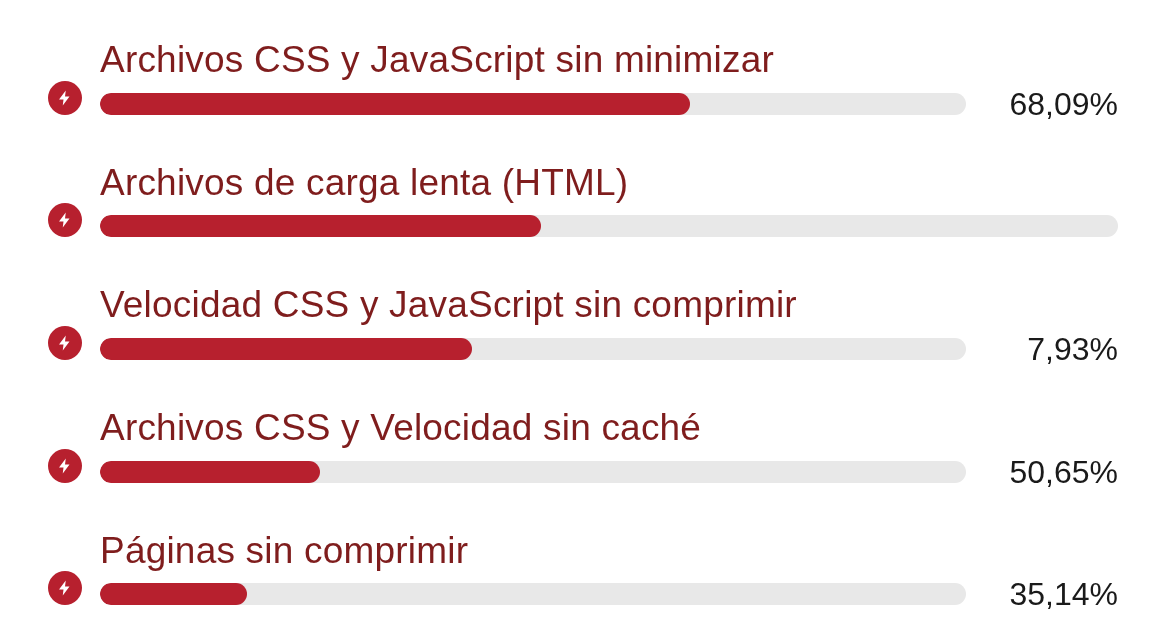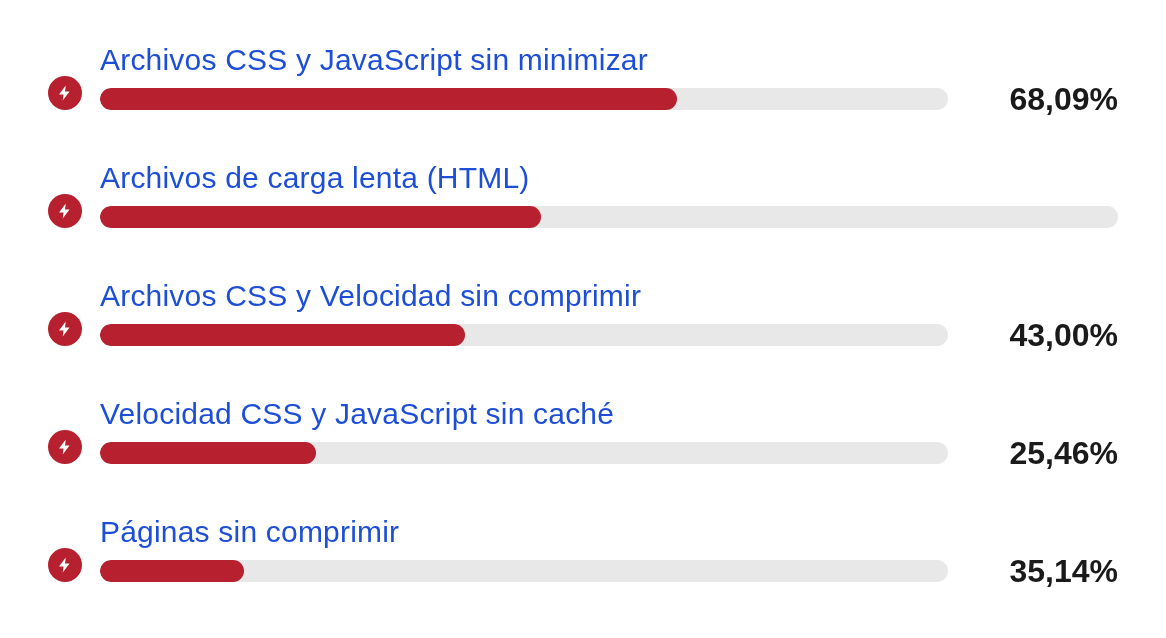--- a/index.html
+++ b/index.html
@@ -44,47 +44,47 @@
     display: block;
   }
   .bar-col {
     flex: 1 1 auto;
     min-width: 0;
     display: flex;
     flex-direction: column;
     gap: 12px;
   }
   .bar-label {
-    font-size: 30px;
+    font-size: 37px;
     line-height: 1.1;
-    color: #1d4ed8;
+    color: #7f1d1d;
     font-weight: 400;
     letter-spacing: 0.2px;
   }
   .bar-track {
     height: 22px;
     border-radius: 11px;
     background: #e8e8e8;
     overflow: hidden;
     width: 100%;
   }
   .bar-fill {
     height: 100%;
     border-radius: 11px;
     background: #b7202e;
   }
   .value-col {
     flex: 0 0 150px;
     text-align: right;
     font-size: 32px;
-    font-weight: 700;
+    font-weight: 400;
     color: #1a1a1a;
     align-self: flex-end;
     line-height: 22px; 
-    padding-left: 20px;
+    padding-left: 2px;
   }
 </style>
 </head>
 <body>
 
 <div class="chart">
 
   <div class="row">
     <div class="icon-col">
       <span class="bolt">
@@ -120,43 +120,43 @@
 
   <div class="row">
     <div class="icon-col">
       <span class="bolt">
         <svg viewBox="0 0 24 24" fill="none">
             <path d="M13 2 4 14h6l-1 8 9-12h-6l1-8z" fill="#ffffff"></path>
           </svg>
       </span>
     </div>
     <div class="bar-col">
-      <div class="bar-label">Archivos CSS y Velocidad sin comprimir</div>
+      <div class="bar-label">Velocidad CSS y JavaScript sin comprimir</div>
       <div class="bar-track">
         <div class="bar-fill" style="width:43.0000%"></div>
       </div>
     </div>
-    <div class="value-col">43,00%</div>
+    <div class="value-col">7,93%</div>
   </div>
 
   <div class="row">
     <div class="icon-col">
       <span class="bolt">
         <svg viewBox="0 0 24 24" fill="none">
             <path d="M13 2 4 14h6l-1 8 9-12h-6l1-8z" fill="#ffffff"></path>
           </svg>
       </span>
     </div>
     <div class="bar-col">
-      <div class="bar-label">Velocidad CSS y JavaScript sin caché</div>
+      <div class="bar-label">Archivos CSS y Velocidad sin caché</div>
       <div class="bar-track">
         <div class="bar-fill" style="width:25.4600%"></div>
       </div>
     </div>
-    <div class="value-col">25,46%</div>
+    <div class="value-col">50,65%</div>
   </div>
 
   <div class="row">
     <div class="icon-col">
       <span class="bolt">
         <svg viewBox="0 0 24 24" fill="none">
             <path d="M13 2 4 14h6l-1 8 9-12h-6l1-8z" fill="#ffffff"></path>
           </svg>
       </span>
     </div>

